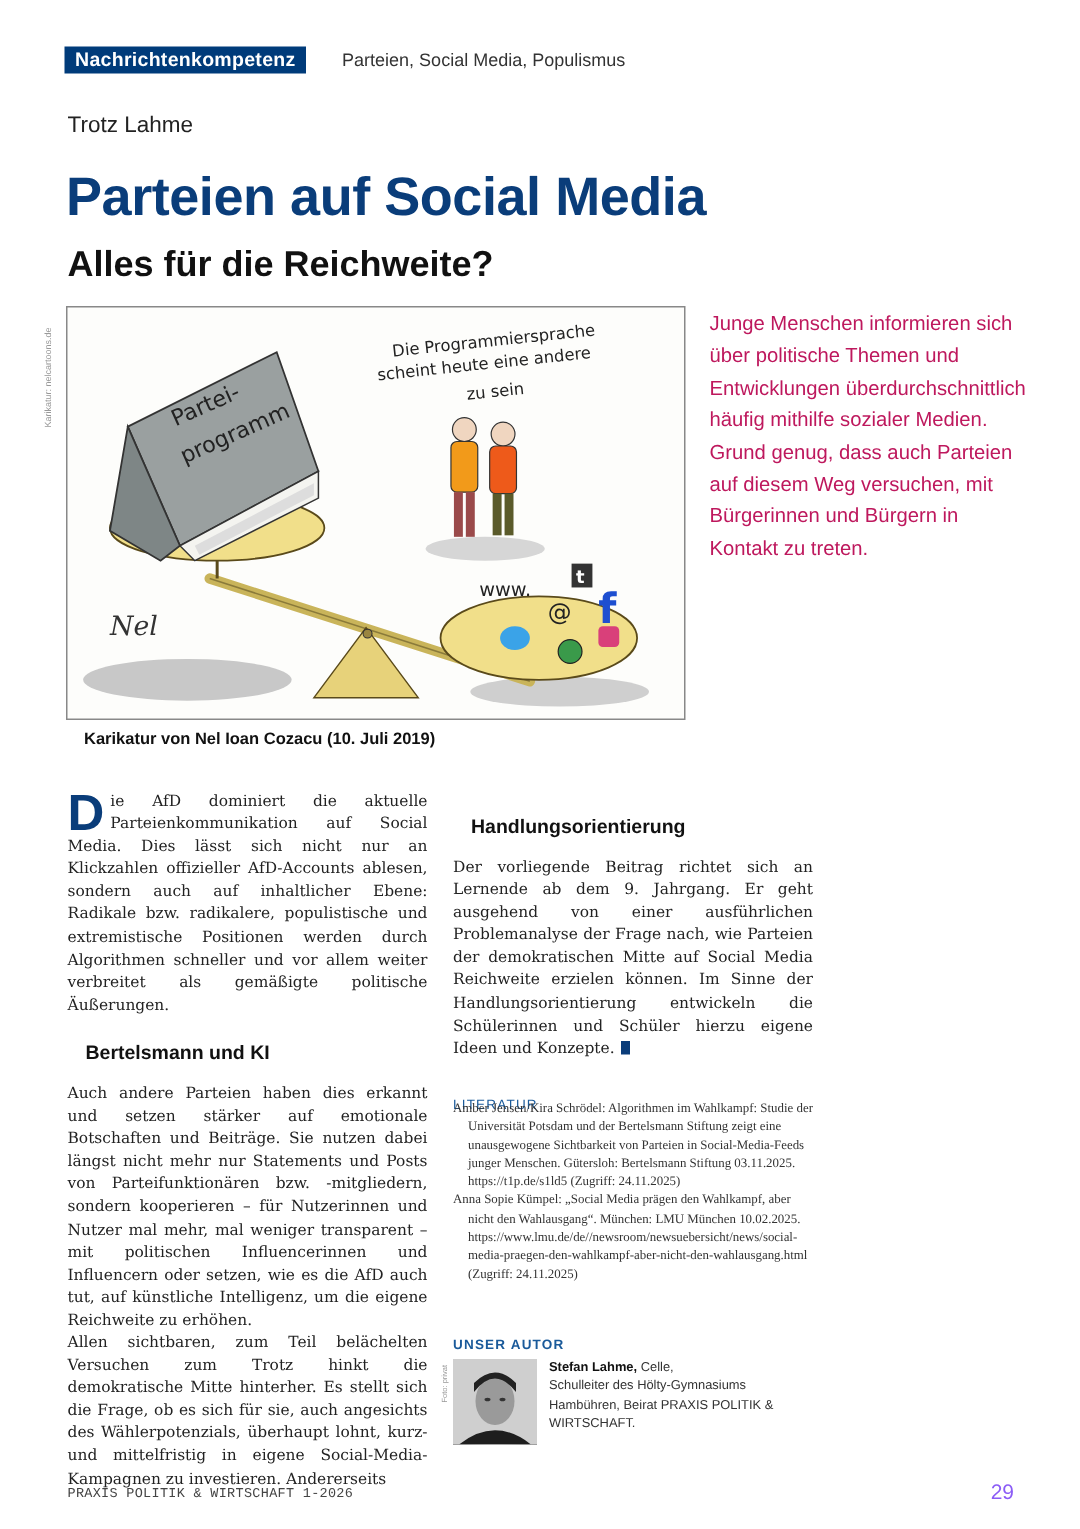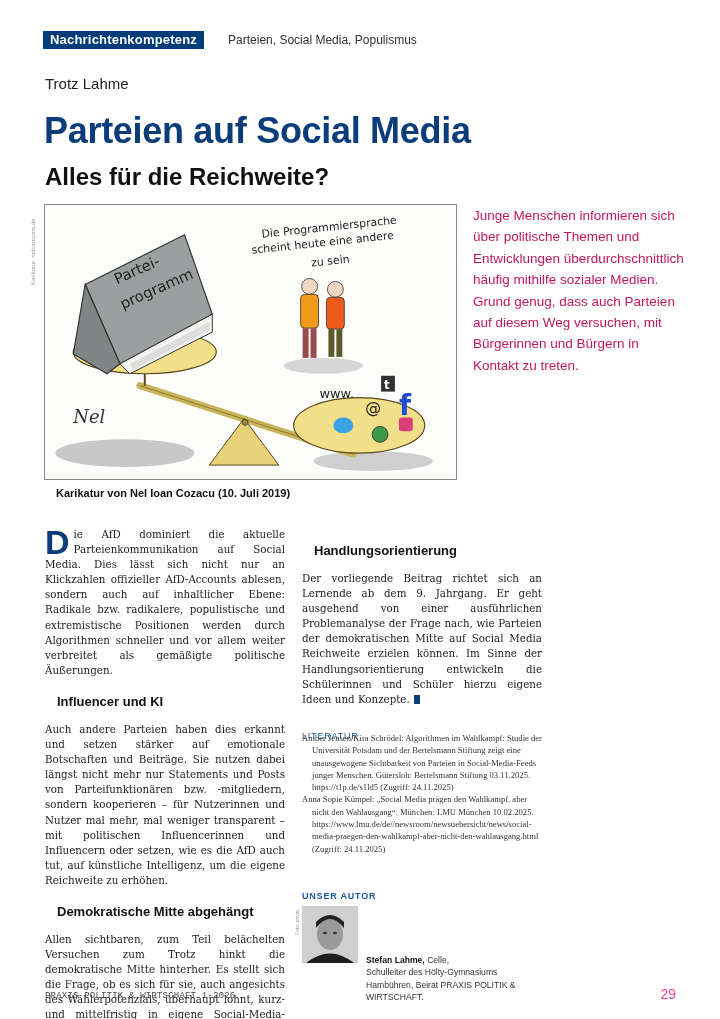--- a/index.html
+++ b/index.html
@@ -30,25 +30,25 @@
     .endmark { display: inline-block; width: 6px; height: 9px; background: #0a3d7a; vertical-align: -1px; margin-left: 4px; }
 
     .lit-head { position: absolute; left: 302px; top: 731px; font-family: "Liberation Sans", sans-serif; font-weight: normal; font-size: 9px; color: #1a5a9a; letter-spacing: 0.8px; }
     .lit { position: absolute; left: 302px; top: 732px; width: 240px; font-family: Liberation Serif, serif; font-size: 8.6px; line-height: 12.3px; color: #333; }
     .lit .entry { padding-left: 10px; text-indent: -10px; }
 
     .ua-head { position: absolute; left: 302px; top: 891px; font-family: "Liberation Sans", sans-serif; font-weight: bold; font-size: 9px; color: #1a5a9a; letter-spacing: 0.8px; }
     .photo-credit { position: absolute; left: 294px; top: 905px; font-size: 5px; color: #999; writing-mode: vertical-rl; transform: rotate(180deg); height: 30px; }
     .photo { position: absolute; left: 302px; top: 906px; width: 56px; height: 57px; background: radial-gradient(ellipse at 50% 55%, #bdbdbd 0%, #8d8d8d 45%, #444 75%, #2a2a2a 100%); overflow: hidden; }
     .photo svg { width: 100%; height: 100%; display: block; }
-    .bio { position: absolute; left: 366px; top: 954px; width: 180px; font-family: "Liberation Sans", sans-serif; font-size: 8.6px; line-height: 12.3px; color: #333; }
+    .bio { position: absolute; left: 366px; top: 905px; width: 180px; font-family: "Liberation Sans", sans-serif; font-size: 8.6px; line-height: 12.3px; color: #333; }
     .bio b { color: #111; }
 
     .footer-left { position: absolute; left: 45px; top: 991px; font-size: 9px; color: #444; letter-spacing: 0.2px; font-family: Liberation Mono, monospace; }
-    .footer-right { position: absolute; right: 44px; top: 986px; font-size: 14px; color: #ec4899; margin-left: 32px; }
+    .footer-right { position: absolute; right: 44px; top: 986px; font-size: 14px; color: #8b5cf6; margin-left: 32px; }
   </style>
 </head>
 <body>
 
 <div class="topbar">
   <span class="rubric">Nachrichtenkompetenz</span>
   <span class="tags">Parteien, Social Media, Populismus</span>
 </div>
 
 <div class="author-line">Trotz Lahme</div>
@@ -109,23 +109,22 @@
     <text x="28" y="220" font-family="DejaVu Serif, serif" font-size="18" font-style="italic" fill="#333">Nel</text>
   </svg>
 </div>
 
 <div class="caption">Karikatur von Nel Ioan Cozacu (10. Juli 2019)</div>
 
 <div class="lead">Junge Menschen informieren sich über politische Themen und Entwicklungen überdurchschnittlich häufig mithilfe sozialer Medien. Grund genug, dass auch Parteien auf diesem Weg versuchen, mit Bürgerinnen und Bürgern in Kontakt zu treten.</div>
 
 <div class="col col1">
   <p><span class="dropcap">D</span><span>ie AfD dominiert die aktuelle Parteienkommunikation auf Social Media. Dies lässt sich nicht nur an Klickzahlen offizieller AfD-Accounts ablesen, sondern auch auf inhaltlicher Ebene: Radikale bzw. radikalere, populistische und extremistische Positionen werden durch Algorithmen schneller und vor allem weiter verbreitet als gemäßigte politische Äußerungen.</span></p>
-  <div class="h2">Influencer und KI</div>
+  <div class="h2">Bertelsmann und KI</div>
   <p>Auch andere Parteien haben dies erkannt und setzen stärker auf emotionale Botschaften und Beiträge. Sie nutzen dabei längst nicht mehr nur Statements und Posts von Parteifunktionären bzw. -mitgliedern, sondern kooperieren – für Nutzerinnen und Nutzer mal mehr, mal weniger transparent – mit politischen Influencerinnen und Influencern oder setzen, wie es die AfD auch tut, auf künstliche Intelligenz, um die eigene Reichweite zu erhöhen.</p>
-  <div class="h2">Demokratische Mitte abgehängt</div>
   <p>Allen sichtbaren, zum Teil belächelten Versuchen zum Trotz hinkt die demokratische Mitte hinterher. Es stellt sich die Frage, ob es sich für sie, auch angesichts des Wählerpotenzials, überhaupt lohnt, kurz- und mittelfristig in eigene Social-Media-Kampagnen zu investieren. Andererseits</p>
 </div>
 
 <div class="col col2">
   <div class="h2">Handlungsorientierung</div>
   <p><span>Der vorliegende Beitrag richtet sich an Lernende ab dem 9. Jahrgang. Er geht ausgehend von einer ausführlichen Problemanalyse der Frage nach, wie Parteien der demokratischen Mitte auf Social Media Reichweite erzielen können. Im Sinne der Handlungsorientierung entwickeln die Schülerinnen und Schüler hierzu eigene Ideen und Konzepte.</span><span class="endmark"></span></p>
 </div>
 
 <div class="lit-head">LITERATUR</div>
 <div class="lit">

